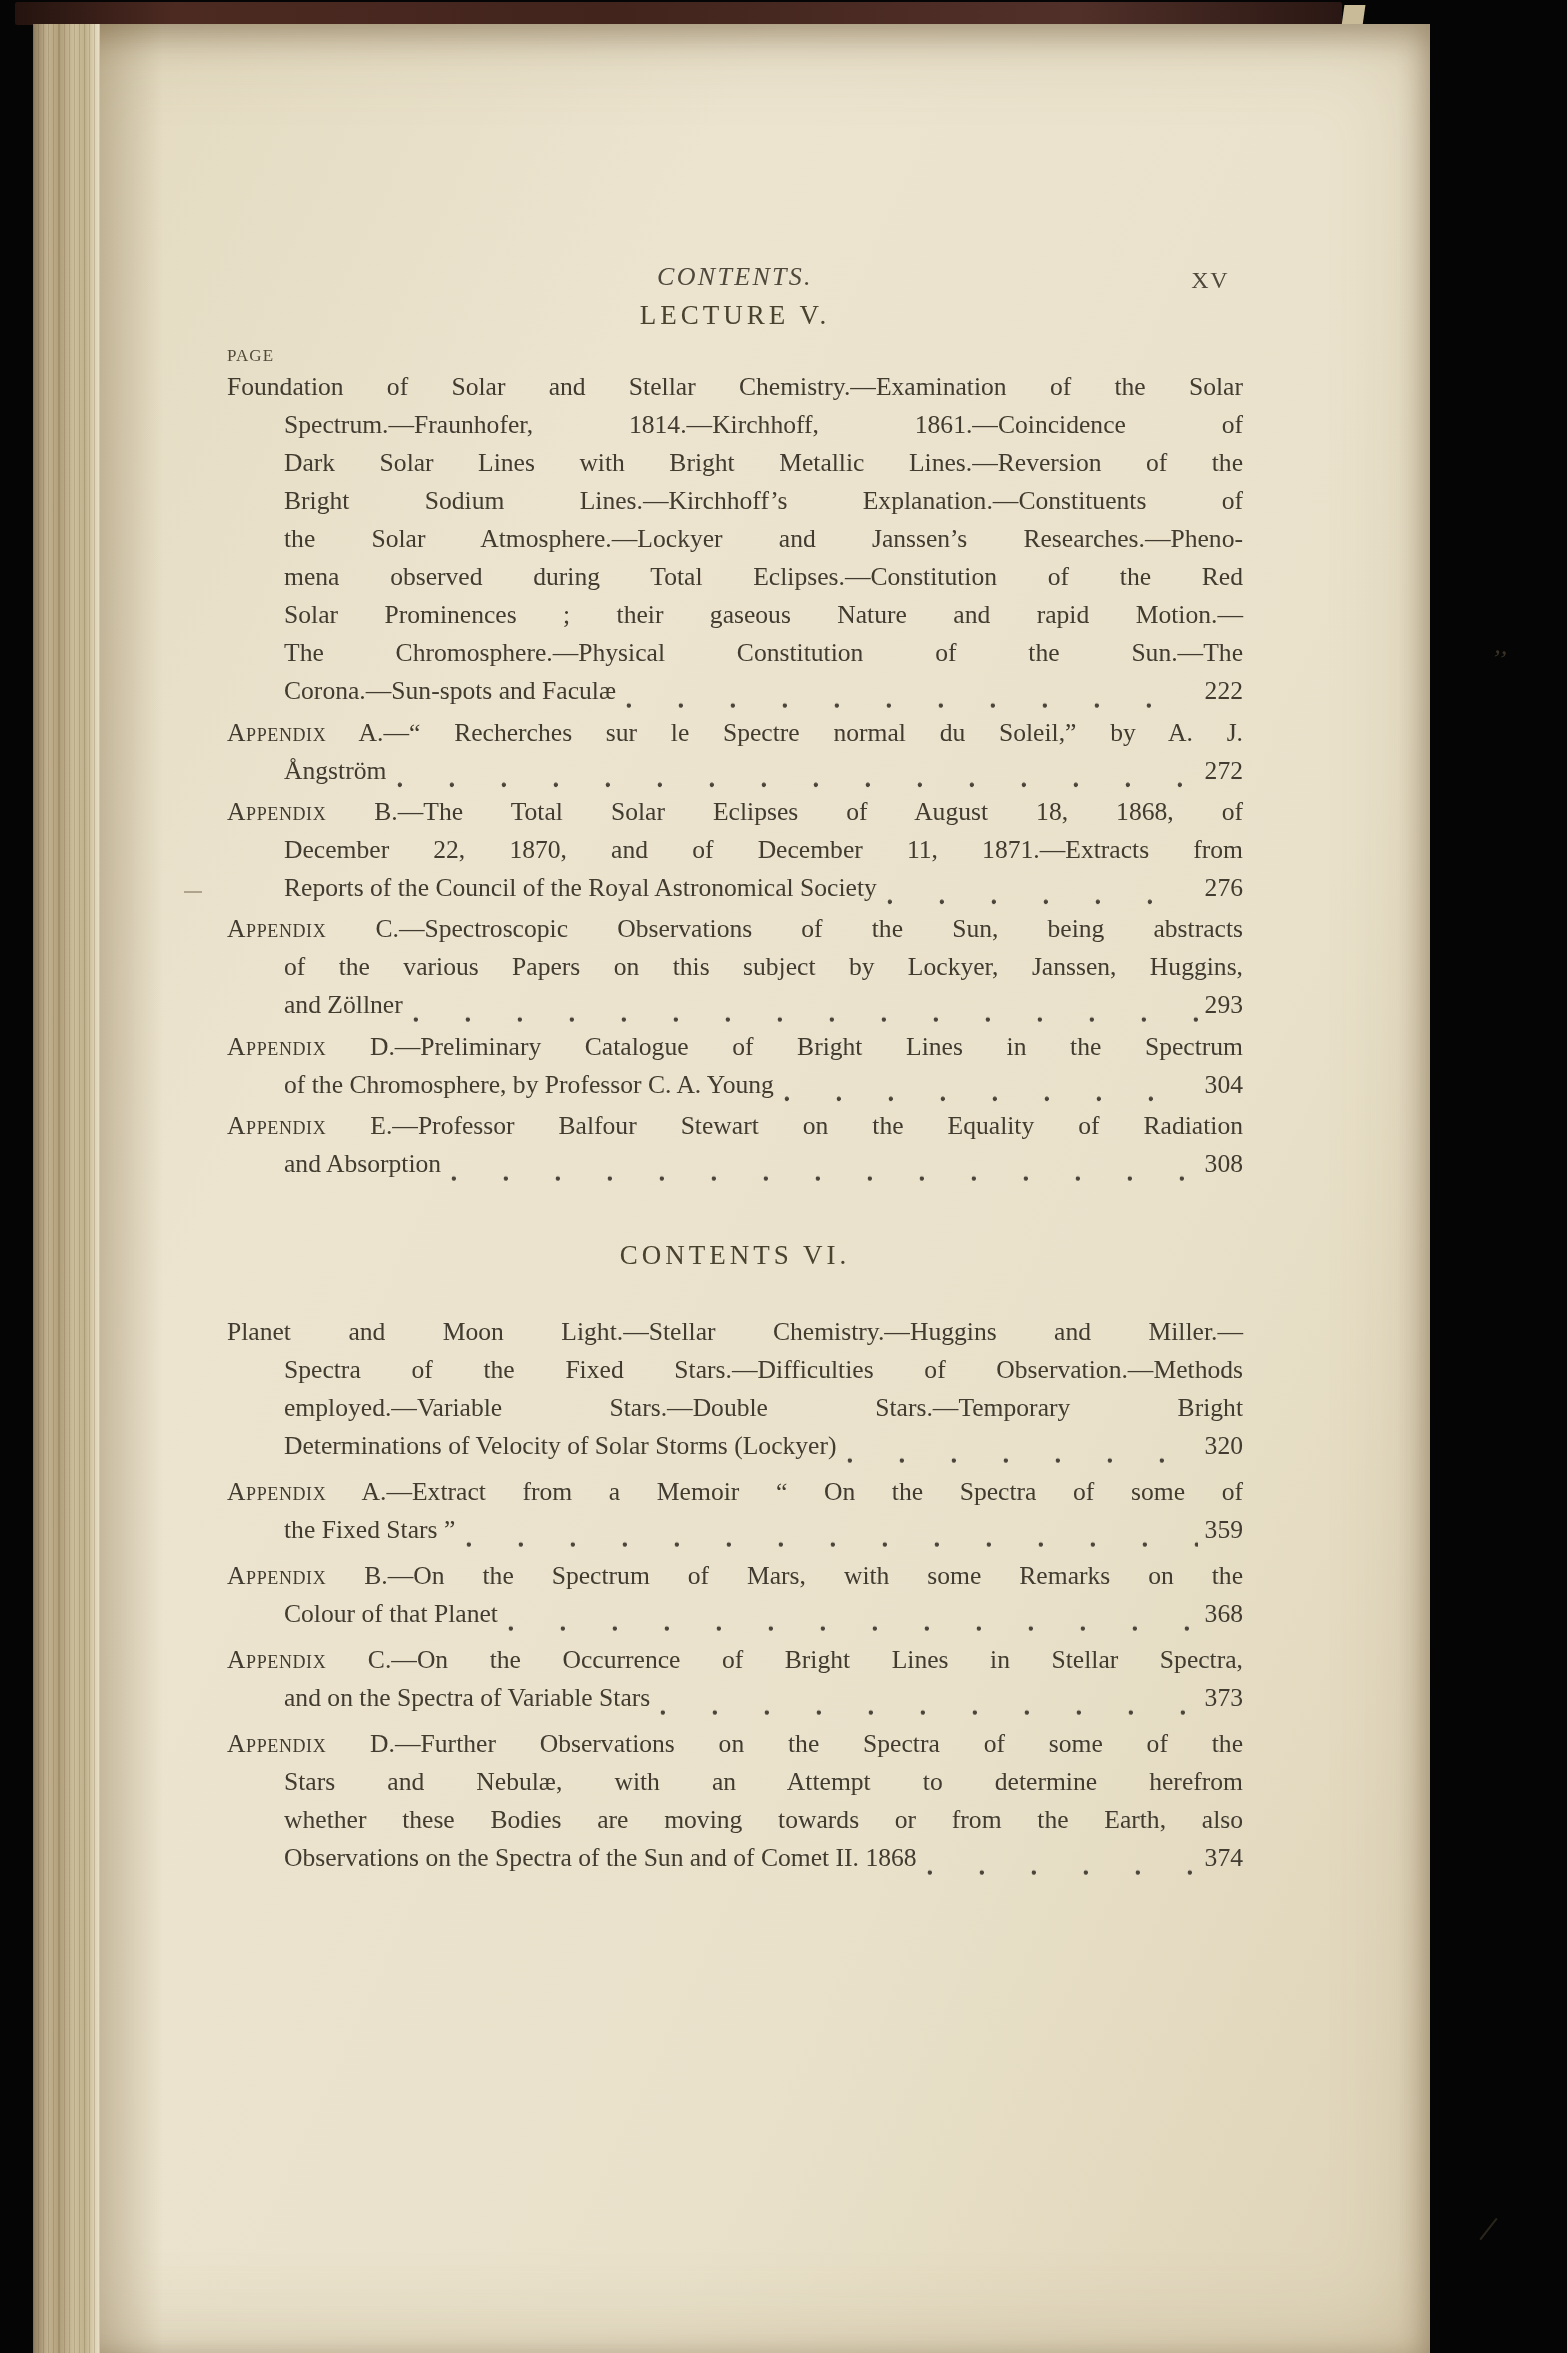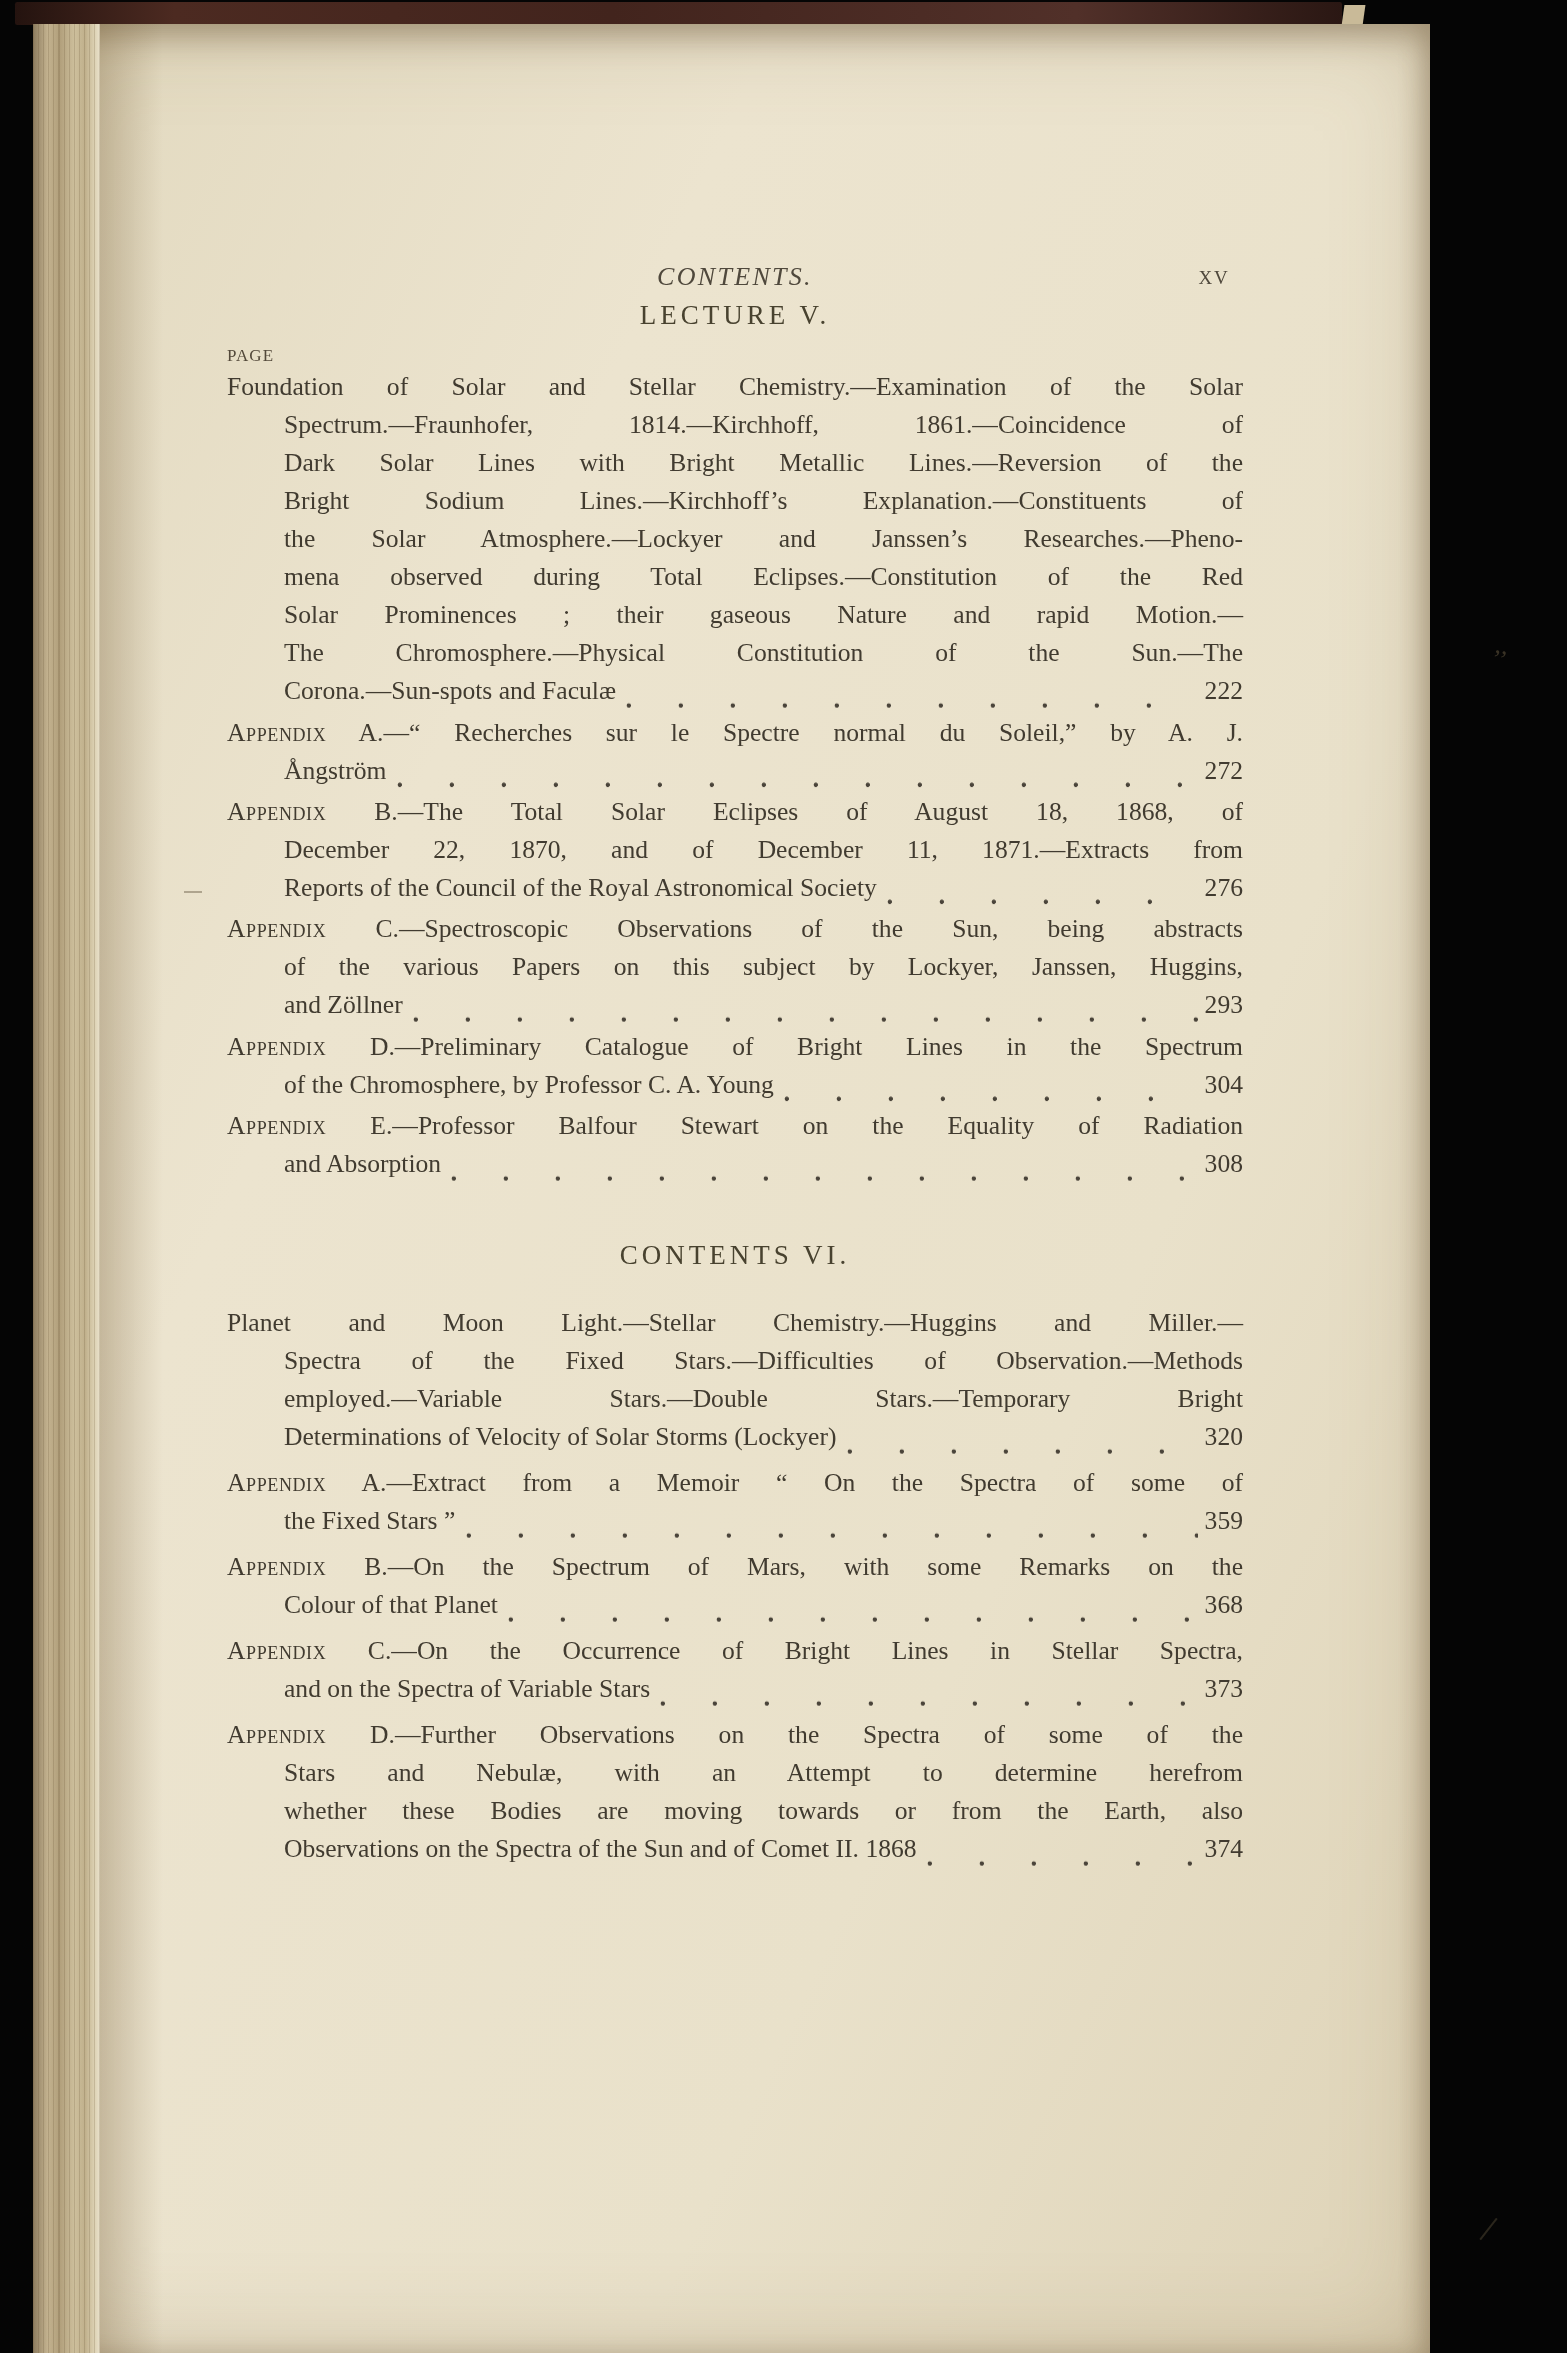--- a/index.html
+++ b/index.html
@@ -26,31 +26,31 @@
           repeating-linear-gradient(90deg,rgba(95,75,45,.20) 0 1.1px,rgba(0,0,0,0) 1.1px 5.1px),
           linear-gradient(90deg,#8c7b5e 0%,#c3b28f 22%,#b19f7b 40%,#cdbf9c 62%,#c0b08c 78%,#ddd2b4 92%,#e9e1cb 100%);}
   .gutter-shadow{position:absolute;left:67px;top:0;bottom:0;width:63px;
         background:linear-gradient(90deg,rgba(115,90,50,.30),rgba(115,90,50,0));}
 
   
   .text-col{position:absolute;left:194px;top:0;width:1016px;padding-top:238px;color:#423c31;}
 
   .running-header{position:relative;height:35px;text-align:center;}
   .rh-title{font-style:italic;font-size:26px;letter-spacing:2.3px;color:#4f483c;}
-  .rh-folio{position:absolute;right:13.6px;top:4.5px;font-size:19px;letter-spacing:1.7px;color:#4f483c;}
+  .rh-folio{position:absolute;right:13.6px;top:4.5px;font-size:24px;letter-spacing:1.7px;color:#4f483c;}
 
   .section-heading{text-align:center;font-size:27px;line-height:36px;letter-spacing:4px;
                    color:#48422f;}
   .toc-section:nth-child(2) .section-heading{margin-top:54px;}
 
   .page-label{font-size:17px;line-height:19.3px;letter-spacing:1.1px;
               color:#53493a;margin-top:12.5px;padding-right:1.1px;}
 
   .entries{margin-top:3.4px;}
-  .toc-section:nth-child(2) .entries{margin-top:31px;}
+  .toc-section:nth-child(2) .entries{margin-top:40px;}
   .toc-entry + .toc-entry{margin-top:3.4px;}
   .toc-section:nth-child(2) .toc-entry + .toc-entry{margin-top:8px;}
 
   .line{font-size:25.6px;line-height:38px;color:#413b30;}
   .line.just{text-align:justify;text-align-last:justify;}
   .line.cont{margin-left:57px;}
   .sc{font-variant:small-caps;letter-spacing:0.6px;}
 
   .lastline{display:flex;align-items:flex-end;}
   .lt{flex:0 0 auto;white-space:pre;}

